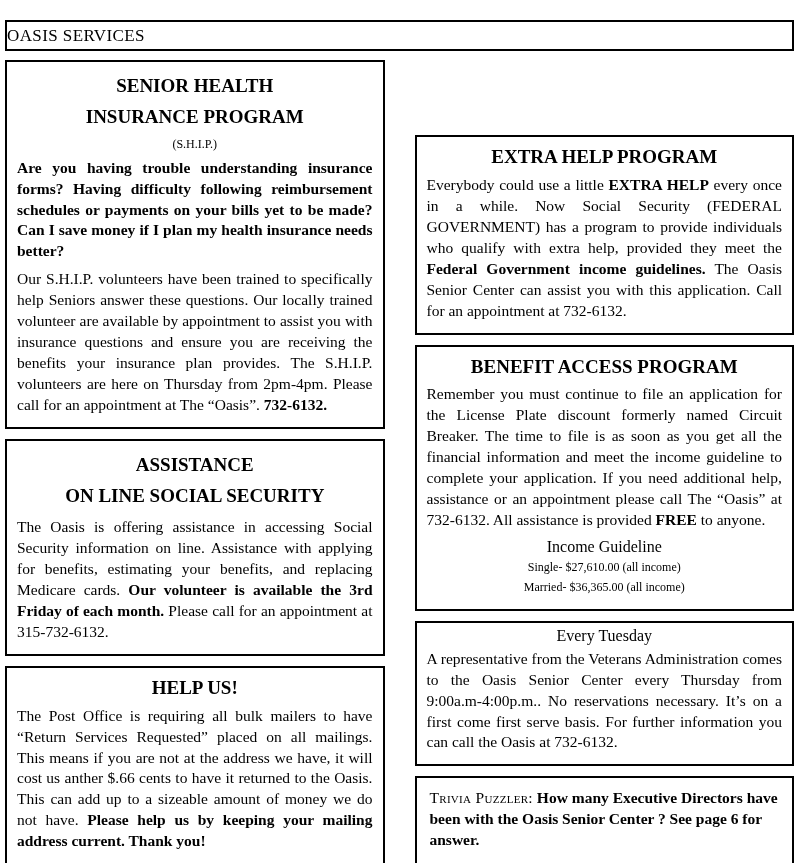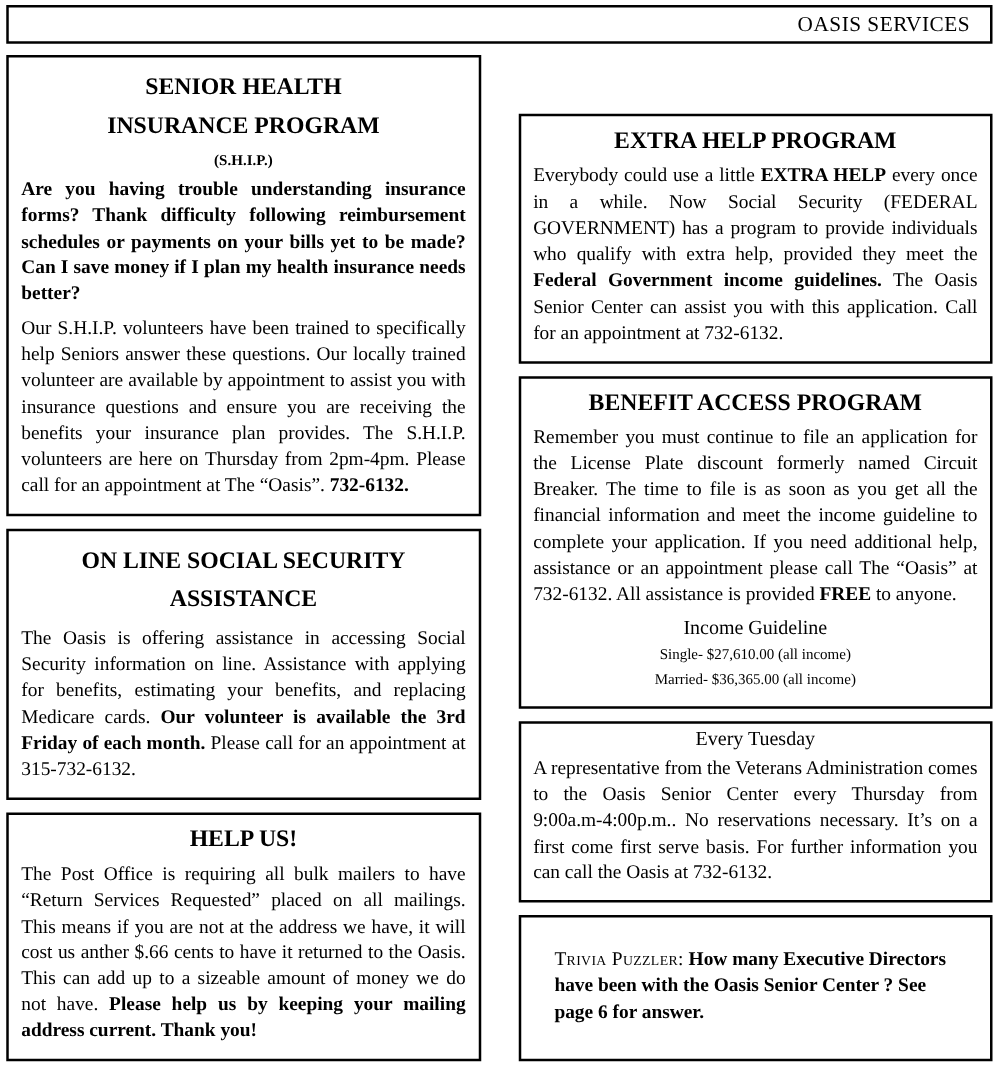--- a/index.html
+++ b/index.html
@@ -7,23 +7,23 @@
   body {
     width:799px; height:863px;
     font-family:"Liberation Serif", serif;
     color:#000;
     overflow:hidden;
   }
   .page { width:799px; height:863px; padding:4px 4px 0 4px; background:#fff; }
 
   .header-box {
     border:2px solid #000;
-    text-align:right;
+    text-align:left;
     padding:4px 16px 3px 0;
-    margin:0 1px 9px 1px;
+    margin:16px 1px 9px 1px;
   }
   .header-title { font-size:17px; font-weight:normal; letter-spacing:.4px; }
 
   .columns { display:flex; gap:30px; padding:0 1px; align-items:flex-end; }
   .col { flex:1 1 0; min-width:0; }
 
   .box {
     border:2px solid #000;
     padding:6px 10px 9px 10px;
     margin-bottom:10px;
@@ -32,38 +32,38 @@
 
   .title {
     text-align:center;
     font-weight:bold;
     font-size:19px;
     margin:2px 0 6px 0;
     line-height:1.25;
   }
   .title .tline { display:block; line-height:1.65; }
   .subtitle-small {
-    text-align:center; font-weight:bold; font-size:12px; margin:-2px 0 6px 0;
+    text-align:center; font-weight:normal; font-size:12px; margin:-2px 0 6px 0;
   }
   .subhead {
     text-align:center; font-weight:normal; font-size:16px; margin:6px 0 4px 0;
   }
   .center-line { text-align:center; font-size:12px; margin:4px 0 5px 0; }
 
   .body-p {
     font-size:15.5px;
     line-height:1.35;
     text-align:justify;
     margin:3px 0 7px 0;
   }
   .body-p:last-child { margin-bottom:2px; }
   .bold-p { font-weight:bold; }
 
   .trivia-box { padding:6px 9px 8px 9px; }
-  .trivia-p { font-size:15.5px; line-height:1.35; text-align:left; margin:18px; }
+  .trivia-p { font-size:15.5px; line-height:1.35; text-align:left; margin:4px; }
   .trivia-label { font-variant:small-caps; font-weight:normal; letter-spacing:.3px; }
   .trivia-q { font-weight:bold; }
 
   b { font-weight:bold; }
 </style>
 </head>
 <body>
 
 <div class="page">
 
@@ -74,28 +74,28 @@
   <div class="columns">
 
     <div class="col">
 
       <section class="box">
         <h2 class="title">
           <span class="tline">SENIOR HEALTH</span>
           <span class="tline">INSURANCE PROGRAM</span>
         </h2>
         <div class="subtitle-small">(S.H.I.P.)</div>
-        <p class="body-p bold-p">Are you having trouble understanding insurance forms?  Thank difficulty following reimbursement schedules or payments on your bills yet to be made?  Can I save money if I plan my health insurance needs better?</p>
+        <p class="body-p bold-p">Are you having trouble understanding insurance forms?  Having difficulty following reimbursement schedules or payments on your bills yet to be made?  Can I save money if I plan my health insurance needs better?</p>
         <p class="body-p"><span>Our S.H.I.P. volunteers have been trained to specifically help Seniors answer these questions. Our locally trained volunteer are available by appointment to assist you with insurance questions and ensure you are receiving the benefits your insurance plan provides.  The S.H.I.P. volunteers are here on Thursday from 2pm-4pm.  Please call for an appointment at The “Oasis”.  </span><b>732-6132.</b></p>
       </section>
 
       <section class="box">
         <h2 class="title">
+          <span class="tline">ASSISTANCE</span>
           <span class="tline">ON LINE SOCIAL SECURITY</span>
-          <span class="tline">ASSISTANCE</span>
         </h2>
         <p class="body-p"><span>The Oasis is offering assistance in accessing Social Security information on line. Assistance with applying for benefits, estimating your benefits, and replacing Medicare cards.  </span><b>Our volunteer is available the 3rd Friday of each month.</b><span>  Please call for an appointment at 315-732-6132.</span></p>
       </section>
 
       <section class="box">
         <h2 class="title">HELP US!</h2>
         <p class="body-p"><span>The Post Office is requiring all bulk mailers to have “Return Services Requested” placed on all mailings. This means if you are not at the address we have, it will cost us anther $.66 cents to have it returned to the Oasis.  This can add up to a sizeable amount of money we do not have.  </span><b>Please help us by keeping your mailing address current.  Thank you!</b></p>
       </section>
 
     </div>

